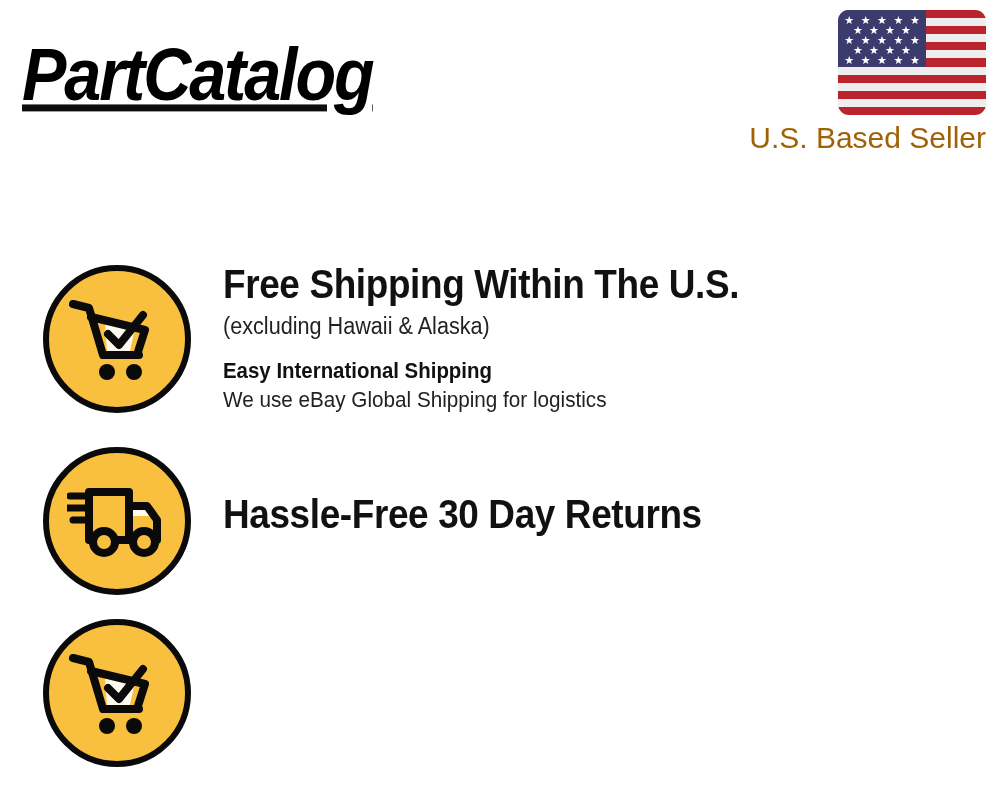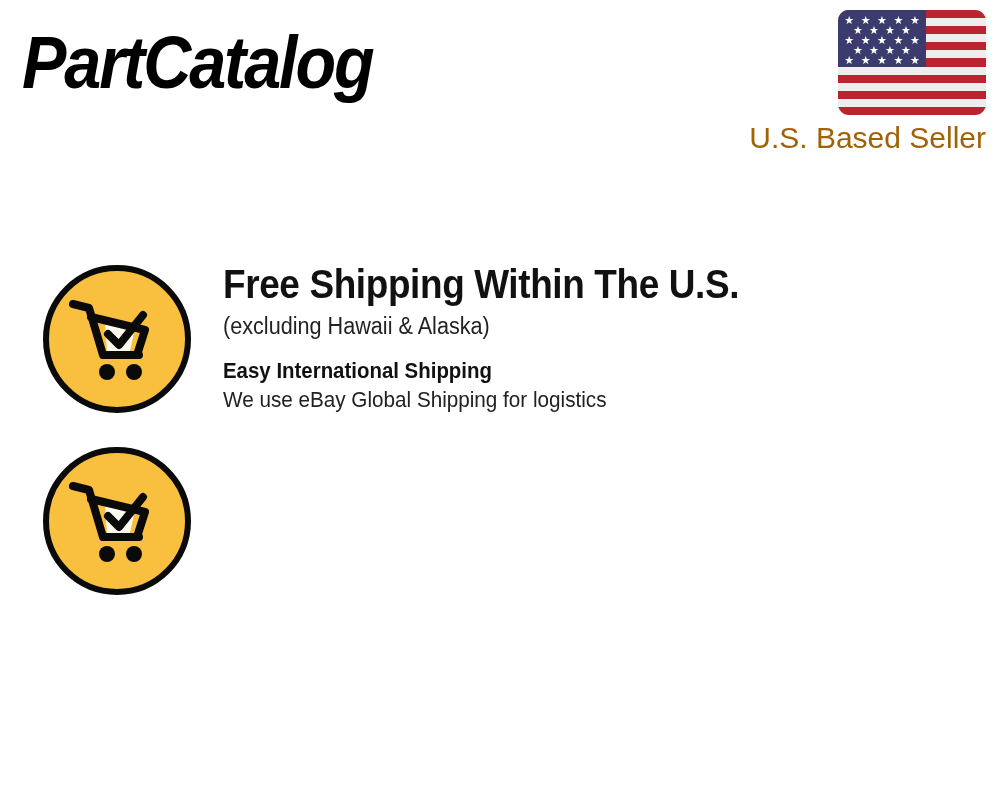--- a/index.html
+++ b/index.html
@@ -21,23 +21,24 @@
   .header {
     position: absolute;
     top: 0; left: 0;
     width: 1000px;
     height: 170px;
   }
 
   .brand-logo {
     position: absolute;
     left: 22px;
-    top: 24px;
+    top: 36px;
     width: 470px;
     height: 90px;
+    text-decoration: underline;
   }
   .brand-wordmark {
     font-family: "Liberation Sans", sans-serif;
     font-weight: 700;
     font-style: italic;
     font-size: 64px;
     line-height: 66px;
     letter-spacing: -2.0px;
     color: #000000;
     transform: scaleX(1.04) scaleY(1.16);
@@ -290,20 +291,37 @@
       </svg>
     </div>
     <div class="feature-text">
       <div class="feature-title">Free Shipping Within The U.S.</div>
       <div class="feature-sub">(excluding Hawaii &amp; Alaska)</div>
       <div class="feature-subhead">Easy International Shipping</div>
       <div class="feature-subnote">We use eBay Global Shipping for logistics</div>
     </div>
   </div>
 
+  <div class="feature-row row-2">
+    <div class="icon-badge">
+      <svg width="100" height="78" viewBox="0 0 100 78" fill="none" aria-hidden="true">
+        <path d="M66 20 L80 20 L87 34 L66 34 Z" fill="#fdfaf0"></path>
+        <path d="M22 10 L62 10 L62 58 L22 58 Z" stroke="#0a0a0a" stroke-width="8" stroke-linejoin="round" fill="none"></path>
+        <path d="M62 24 L80 24 L90 38 L90 58 L62 58 Z" stroke="#0a0a0a" stroke-width="8" stroke-linejoin="round" fill="none"></path>
+        <line x1="3" y1="14" x2="22" y2="14" stroke="#0a0a0a" stroke-width="7" stroke-linecap="round"></line>
+        <line x1="-2" y1="26" x2="22" y2="26" stroke="#0a0a0a" stroke-width="7" stroke-linecap="round"></line>
+        <line x1="6" y1="38" x2="22" y2="38" stroke="#0a0a0a" stroke-width="7" stroke-linecap="round"></line>
+        <circle cx="37" cy="60" r="11" fill="#f9bf3e" stroke="#0a0a0a" stroke-width="8"></circle>
+        <circle cx="77" cy="60" r="11" fill="#f9bf3e" stroke="#0a0a0a" stroke-width="8"></circle>
+      </svg>
+    </div>
+    <div class="feature-text">
+      <div class="feature-title">Hassle-Free 30 Day Returns</div>
+    </div>
+  </div>
 
   <div class="feature-row row-3">
     <div class="icon-badge">
       <svg width="100" height="92" viewBox="0 0 100 92" fill="none" aria-hidden="true">
         <path d="M38 30 L69 30 L63 58 L40 58 Z" fill="#fdfaf0"></path>
         <path d="M6 11 L22 15 L36 62 L72 62" stroke="#0a0a0a" stroke-width="8" stroke-linecap="round" stroke-linejoin="round" fill="none"></path>
         <path d="M24 24 L78 37 L70 62" stroke="#0a0a0a" stroke-width="8" stroke-linecap="round" stroke-linejoin="round" fill="none"></path>
         <path d="M41 41 L52 52 L76 22" stroke="#0a0a0a" stroke-width="8" stroke-linecap="round" stroke-linejoin="round" fill="none"></path>
         <circle cx="40" cy="79" r="8" fill="#0a0a0a"></circle>
         <circle cx="67" cy="79" r="8" fill="#0a0a0a"></circle>

